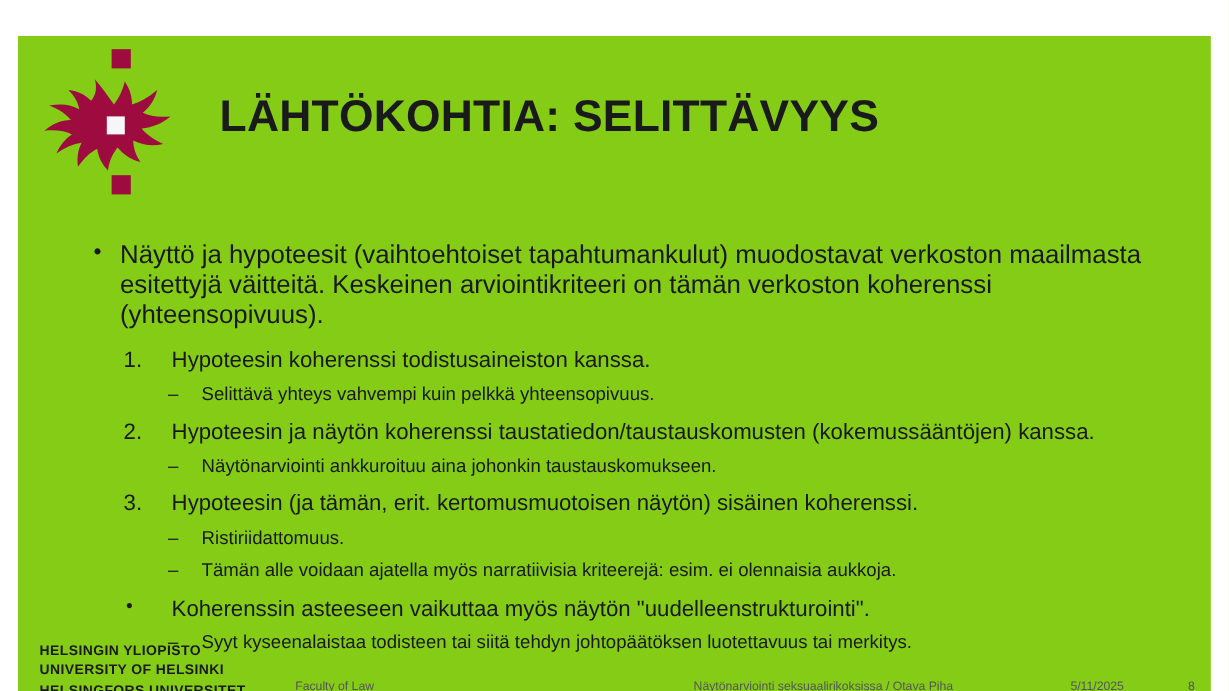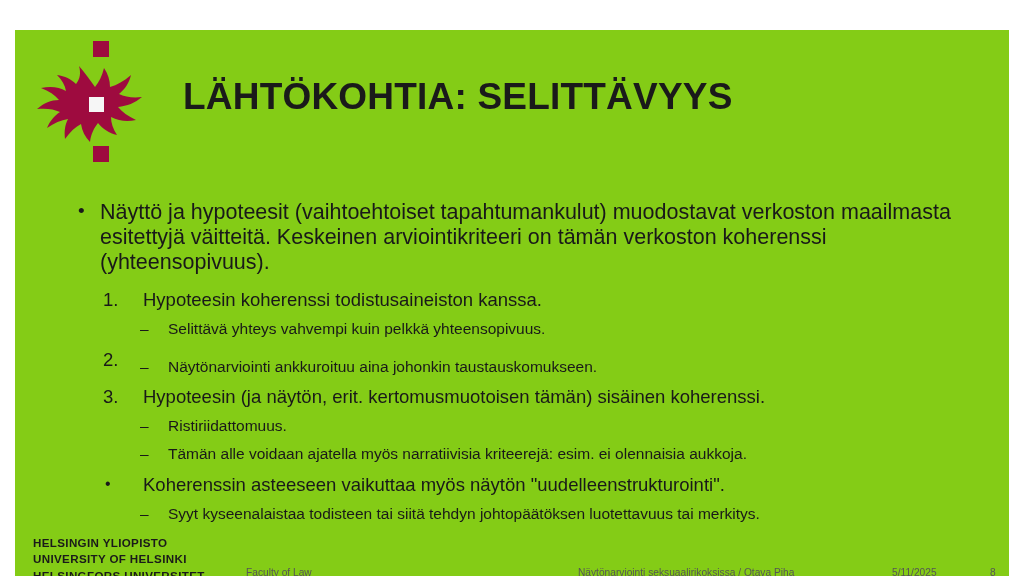--- a/index.html
+++ b/index.html
@@ -206,32 +206,33 @@
     <div class="sp-c"></div>
     <div class="row lvl3">
       <span class="marker">–</span>
       <span>Selittävä yhteys vahvempi kuin pelkkä yhteensopivuus.</span>
     </div>
 
     <div class="sp-b"></div>
 
     <div class="row lvl2">
       <span class="marker">2.</span>
+      <span>Hypoteesin ja näytön koherenssi taustatiedon/taustauskomusten (kokemussääntöjen) kanssa.</span>
     </div>
     <div class="sp-c"></div>
     <div class="row lvl3">
       <span class="marker">–</span>
       <span>Näytönarviointi ankkuroituu aina johonkin taustauskomukseen.</span>
     </div>
 
     <div class="sp-b"></div>
 
     <div class="row lvl2">
       <span class="marker">3.</span>
-      <span>Hypoteesin (ja näytön, erit. kertomusmuotoisen tämän) sisäinen koherenssi.</span>
+      <span>Hypoteesin (ja tämän, erit. kertomusmuotoisen näytön) sisäinen koherenssi.</span>
     </div>
     <div class="sp-c"></div>
     <div class="row lvl3">
       <span class="marker">–</span>
       <span>Ristiriidattomuus.</span>
     </div>
     <div class="sp-c"></div>
     <div class="row lvl3">
       <span class="marker">–</span>
       <span>Tämän alle voidaan ajatella myös narratiivisia kriteerejä: esim. ei olennaisia aukkoja.</span>

